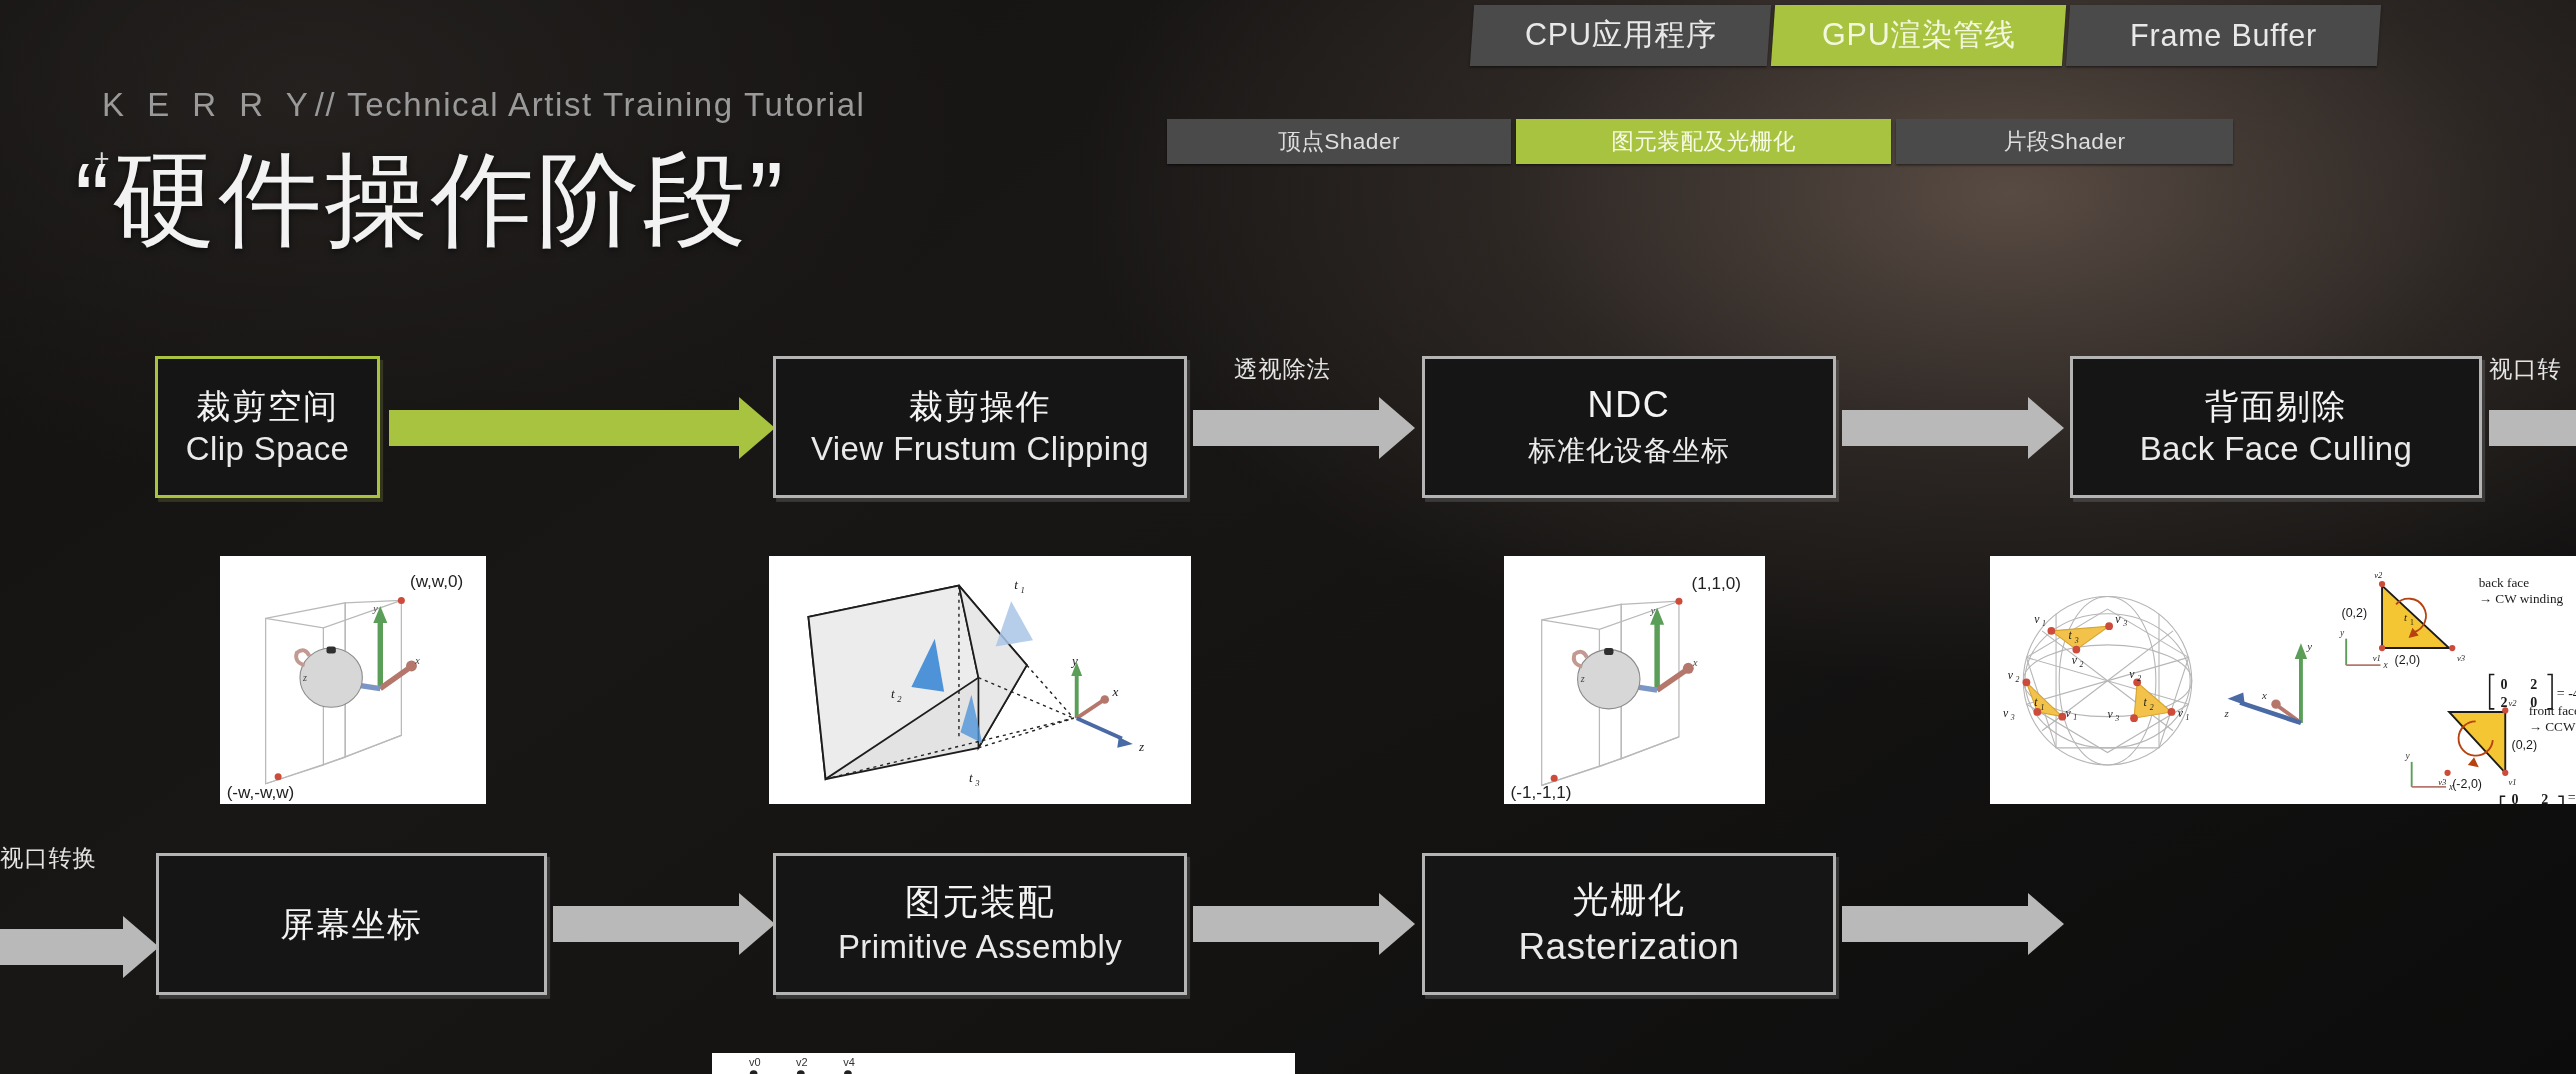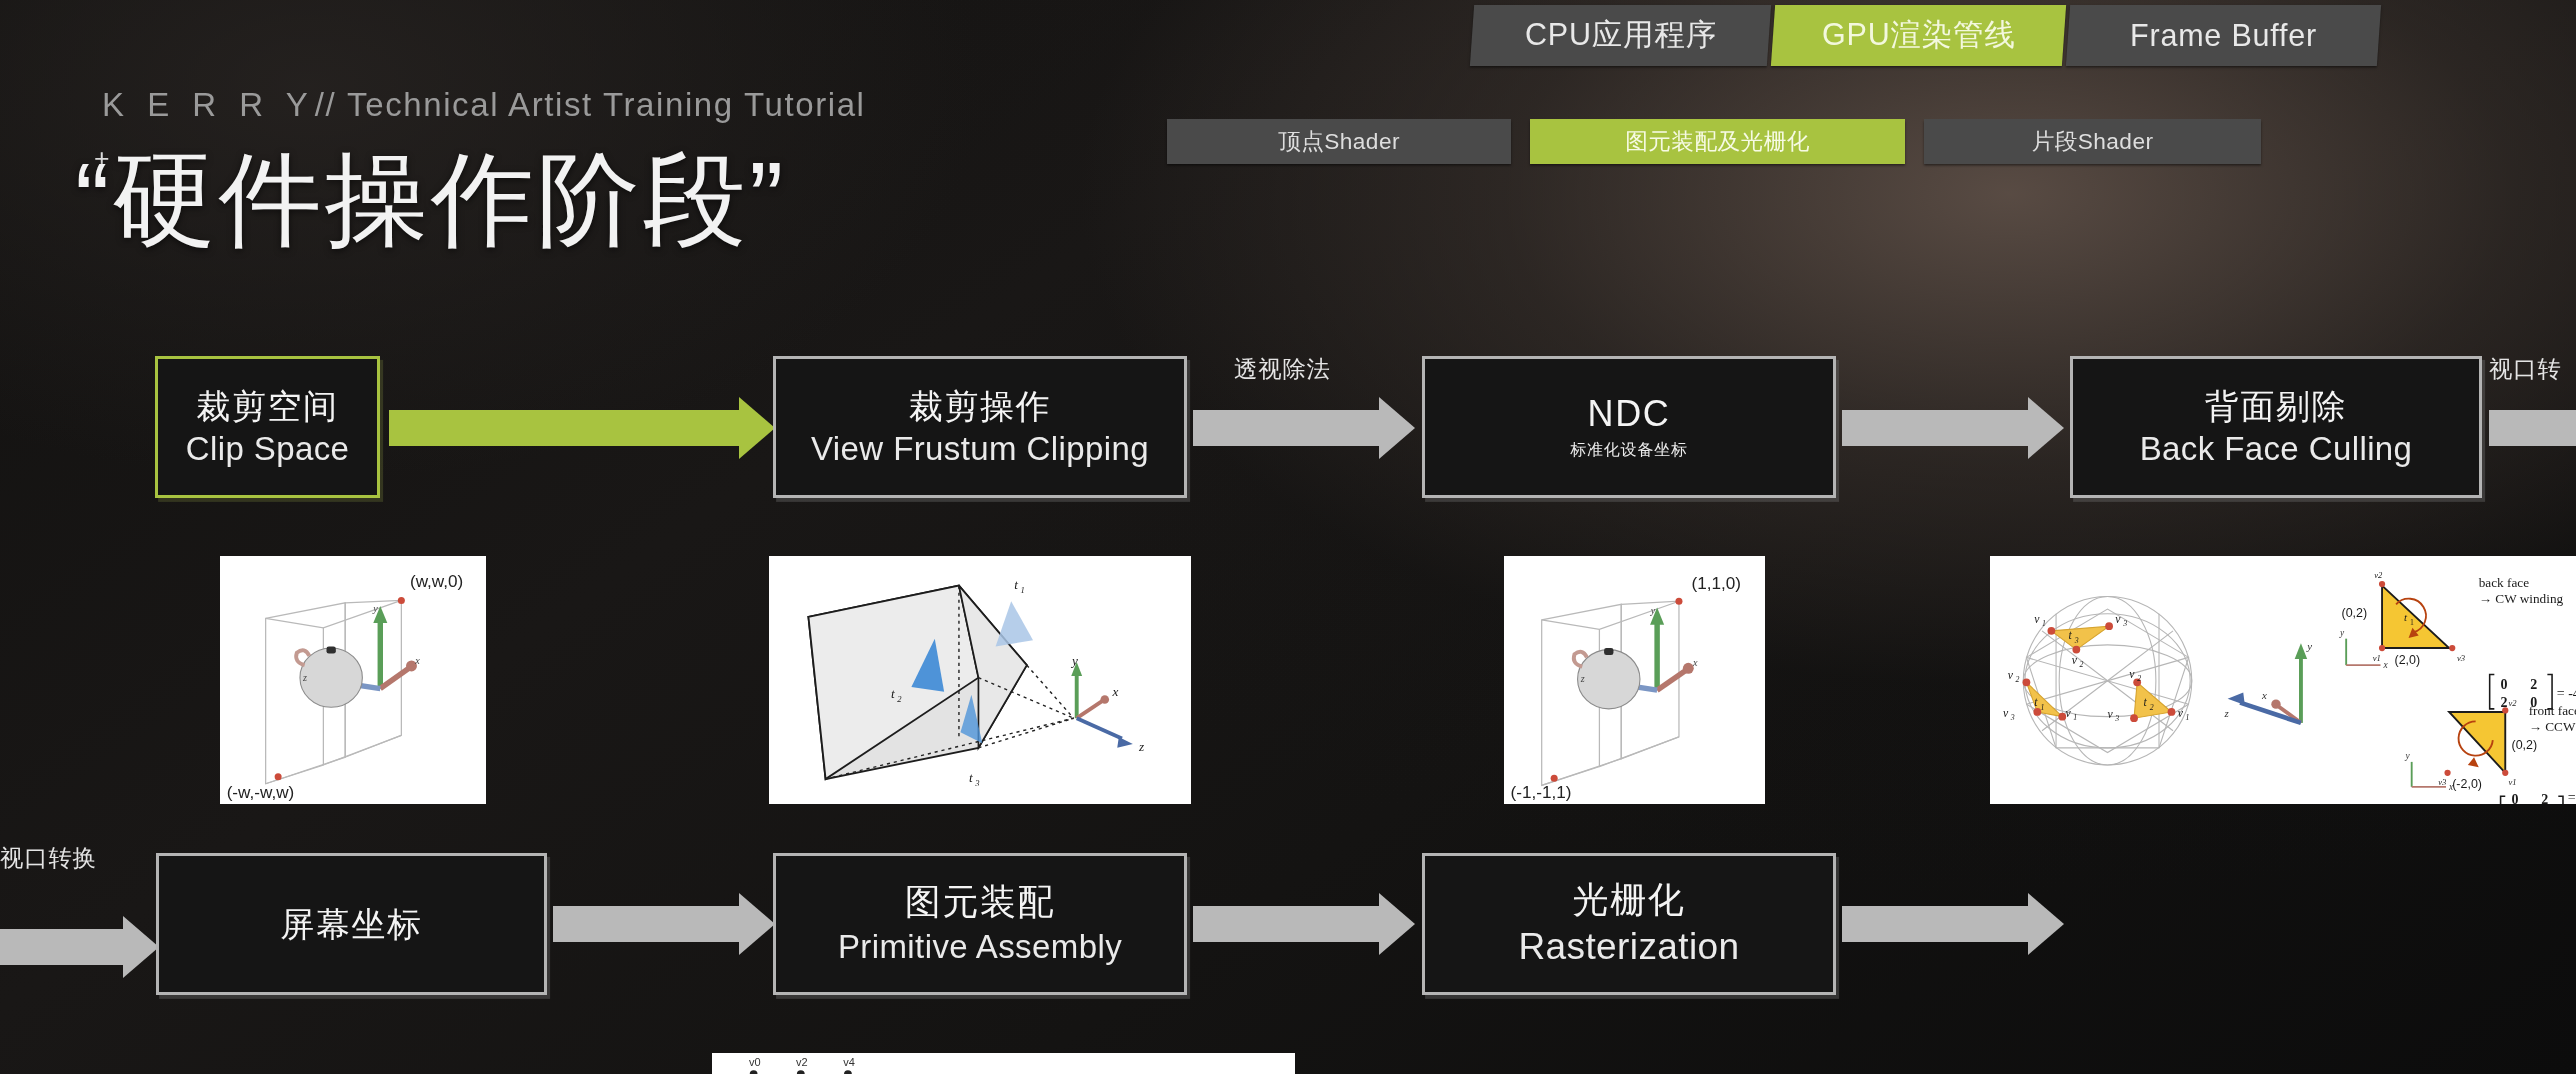--- a/index.html
+++ b/index.html
@@ -25,21 +25,21 @@
     transform:skewX(-4deg);
     box-shadow:0 1.6px 2.3px rgba(0,0,0,0.5);
   }
   .nav1-item > span{transform:skewX(4deg);display:block;}
   .nav1-item.active{background:#a8c340;color:#f3f8dd;}
 
   .nav-row2{position:absolute;top:119px;left:1167px;height:45px;display:flex;}
   .nav2-item{
     height:45px;display:flex;align-items:center;justify-content:center;
     color:#dedede;font-size:22.7px;font-weight:300;letter-spacing:0.4px;
-    background:#4a4a4a;margin-right:19px;
+    background:#4a4a4a;margin-right:5px;
     box-shadow:0 1.6px 2.3px rgba(0,0,0,0.5);
   }
   .nav2-item.active{background:#a8c340;color:#f6fae3;}
 
   
   .kicker{
     position:absolute;left:102px;top:86px;
     color:#9a9a9a;font-size:33px;letter-spacing:1.6px;font-weight:300;white-space:nowrap;
   }
   .kicker .brand{letter-spacing:7px;}
@@ -54,21 +54,21 @@
   .stage{
     position:absolute;box-sizing:border-box;
     background:#151515;border:3.9px solid #b4b4b4;
     display:flex;flex-direction:column;align-items:center;justify-content:center;
     color:#f4f4f4;text-align:center;
     box-shadow:3.1px 3.9px 0 rgba(120,120,120,0.35);
   }
   .stage.accent{border-color:#a8c340;box-shadow:3.1px 3.9px 0 rgba(120,130,60,0.30);}
   .stage .cn{font-size:34px;font-weight:300;letter-spacing:1.6px;line-height:1.18;}
   .stage .en{font-size:33px;font-weight:300;letter-spacing:0.4px;line-height:1.2;margin-top:3.1px;color:#eaeaea;}
-  .stage .cn-sub{font-size:16px;font-weight:300;letter-spacing:0.8px;margin-top:4.7px;color:#ededed;}
+  .stage .cn-sub{font-size:28px;font-weight:300;letter-spacing:0.8px;margin-top:4.7px;color:#ededed;}
   .stage .cn-big{font-size:36px;}
   .stage .en-big{font-size:37px;}
 
   
   .arrow{position:absolute;height:36px;}
   .arrow .shaft{position:absolute;left:0;top:0;height:36px;background:#b9b9b9;}
   .arrow .head{
     position:absolute;top:50%;width:0;height:0;
     border-top:31px solid transparent;border-bottom:31px solid transparent;
     border-left:36px solid #b9b9b9;transform:translateY(-50%);

